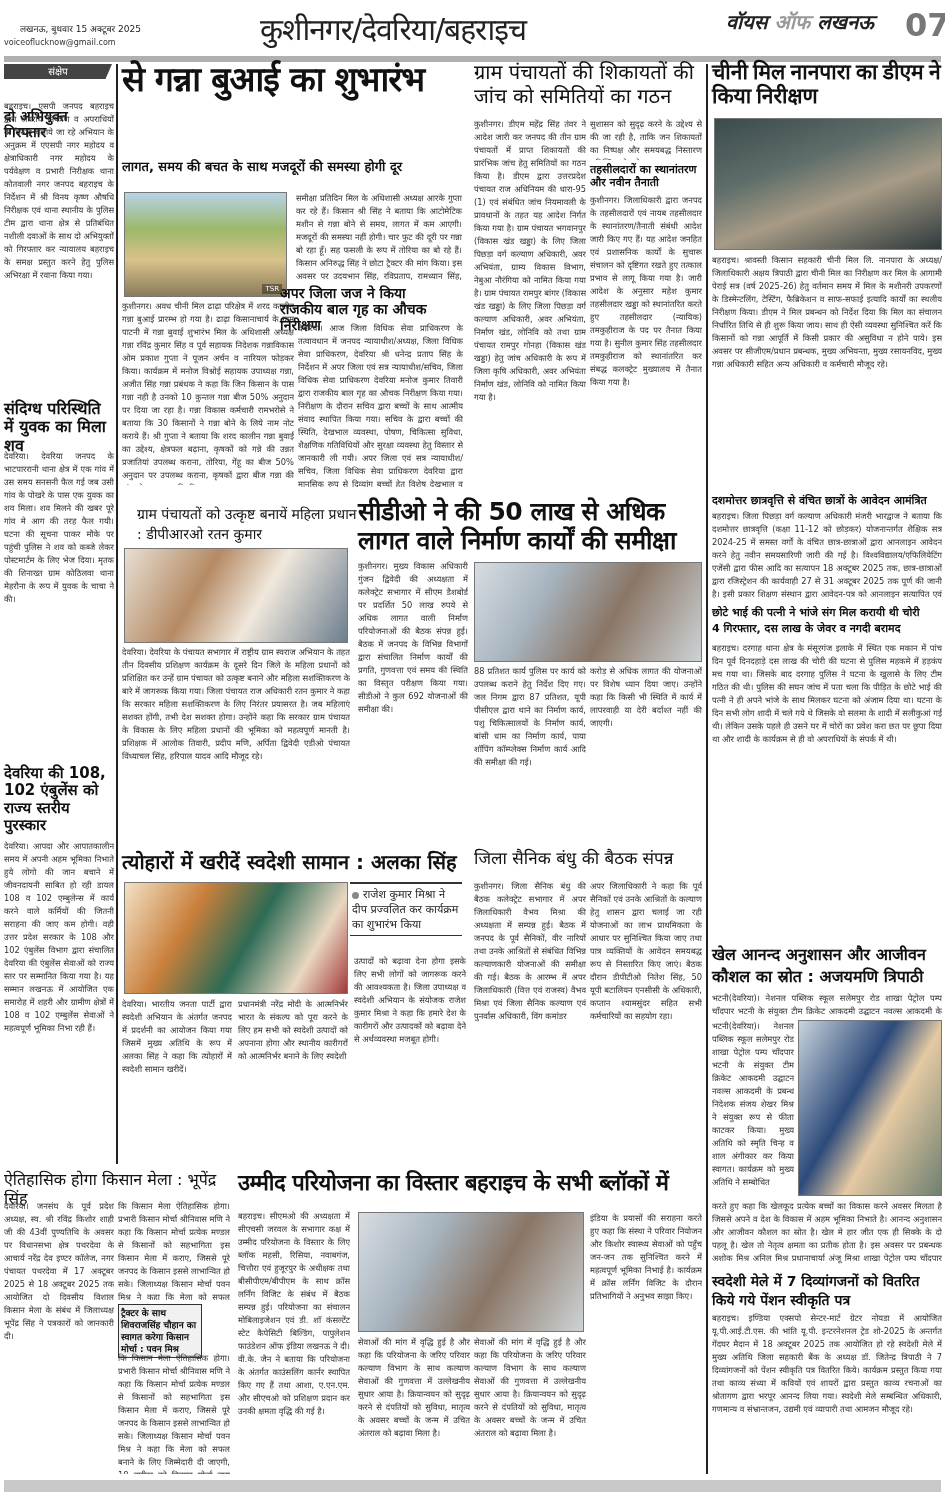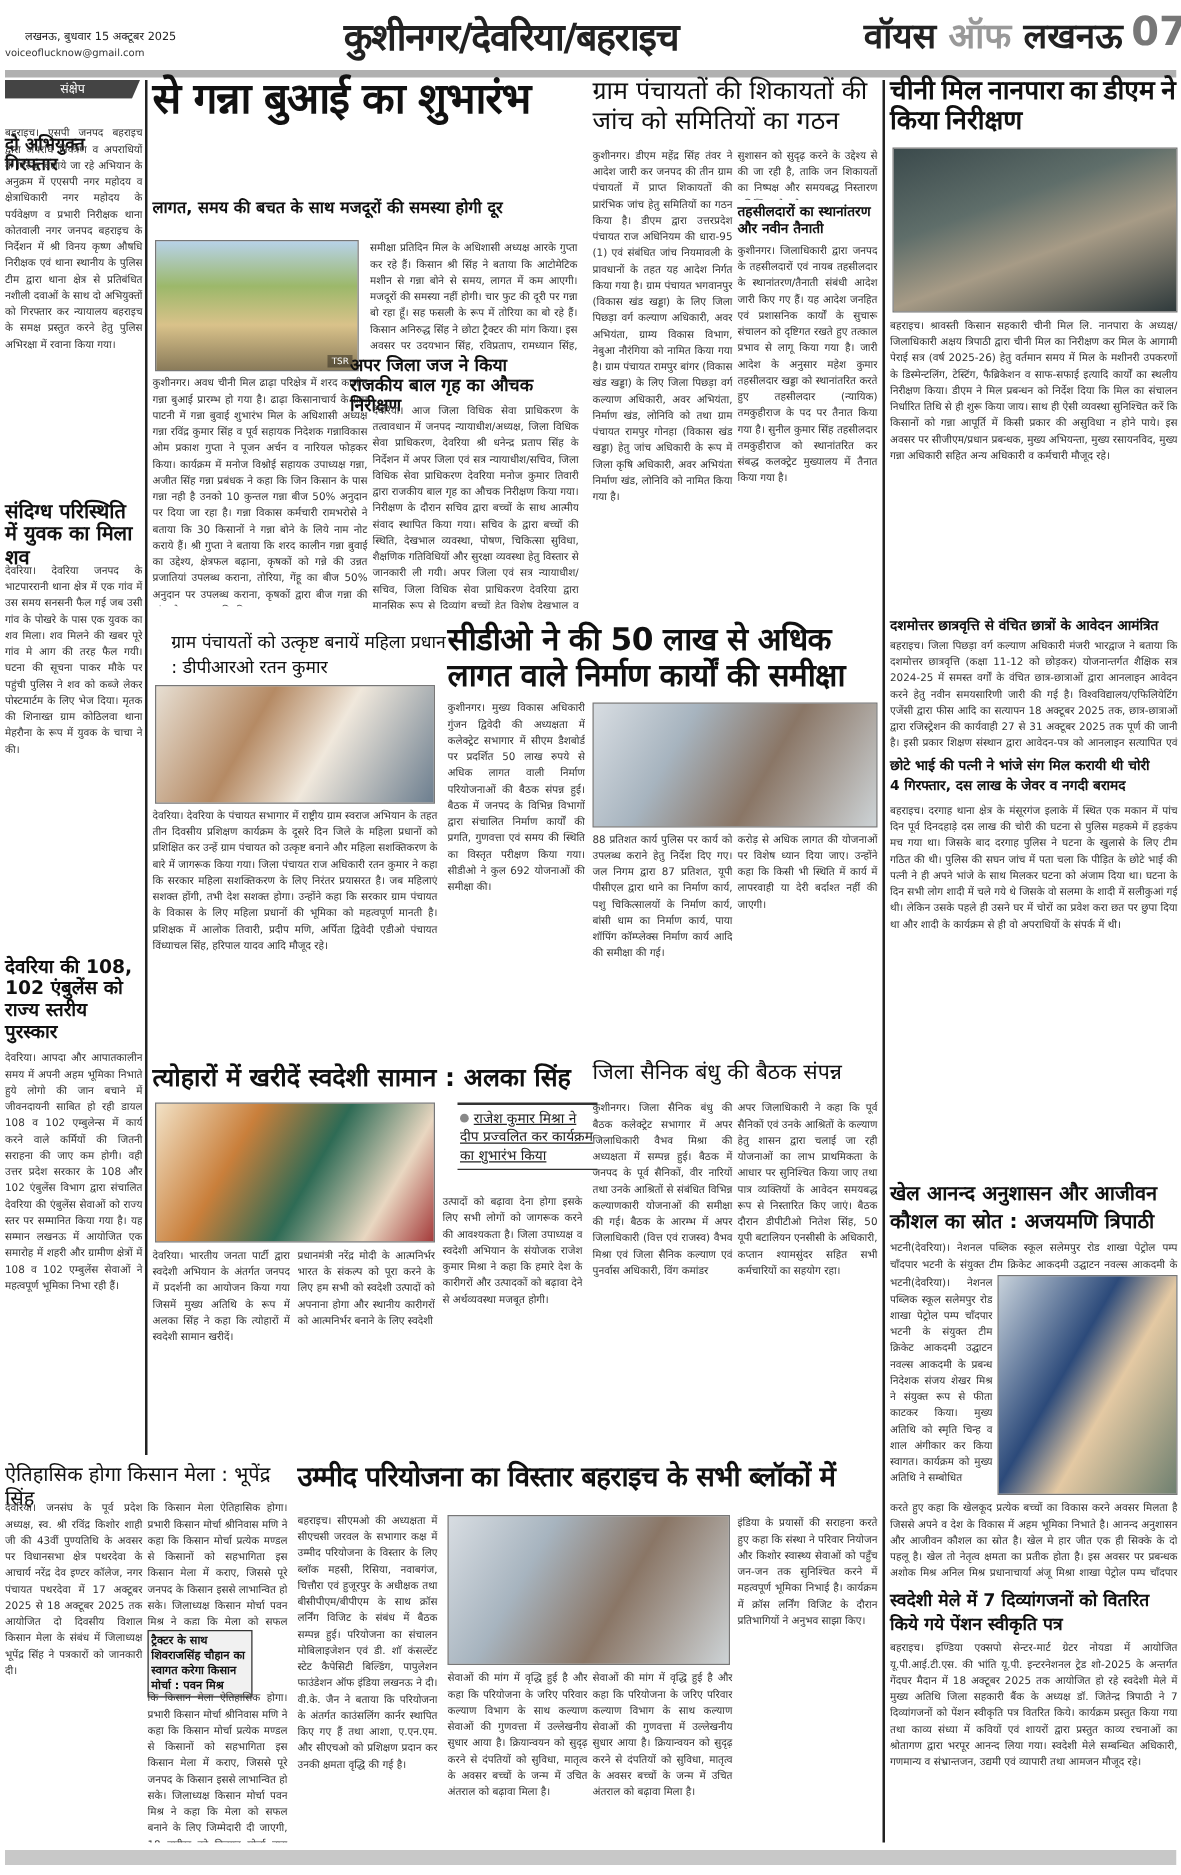--- a/index.html
+++ b/index.html
@@ -1,22 +1,22 @@
 <!DOCTYPE html>
 <html><head>
 <meta charset="utf-8">
 <style>
   * { box-sizing: border-box; margin: 0; padding: 0; }
   html, body { width: 945px; height: 1500px; background: #fff; overflow: hidden; }
   body { font-family: "DejaVu Sans", sans-serif; color: #111; position: relative; }
   .abs { position: absolute; }
   .masthead-date { left: 20px; top: 22px; font-size: 9px; color: #222; }
   .masthead-email { left: 4px; top: 38px; font-size: 8px; color: #333; }
-  .masthead-section { left: 260px; top: 8px; font-size: 30px; font-weight: bold; color: #222; letter-spacing: -1px; margin-left: 15px; }
-  .masthead-brand { left: 691px; top: 8px; font-size: 28px; font-weight: bold; color: #222; }
+  .masthead-section { left: 260px; top: 8px; font-size: 30px; font-weight: normal; color: #222; letter-spacing: -1px; }
+  .masthead-brand { left: 726px; top: 8px; font-size: 20px; font-weight: bold; color: #222; font-style: italic; }
   .masthead-brand .mid { color: #999; }
   .masthead-page { left: 905px; top: 6px; font-size: 32px; font-weight: bold; color: #777; }
   .top-rule { left: 4px; top: 56px; width: 937px; height: 6px; background: #b0b0b0; }
   .bottom-rule { left: 4px; top: 1480px; width: 937px; height: 12px; background: #c8c8c8; }
   .vline { background: #222; width: 2px; }
   .sankshep { left: 4px; top: 64px; width: 108px; height: 15px; background: #444; color: #fff; font-size: 10px; text-align: center; line-height: 15px; clip-path: polygon(0 0, 100% 0, 94% 100%, 0 100%); }
   .hl { font-weight: bold; line-height: 1.15; color: #111; }
   .hl-light { font-weight: normal; line-height: 1.2; color: #111; }
   .body-text { font-size: 8.3px; line-height: 13px; color: #333; text-align: justify; overflow: hidden; }
   .photo { background: linear-gradient(135deg, #8a9a7a 0%, #c7b98f 40%, #7d8e9e 70%, #b6a58a 100%); border: 1px solid #777; }
@@ -96,21 +96,21 @@
   <div>सीडीओ ने की 50 लाख से अधिक</div>
   <div>लागत वाले निर्माण कार्यों की समीक्षा</div>
 </div>
 <div class="abs body-text" style="left:358px;top:560px;width:110px;height:250px;">कुशीनगर। मुख्य विकास अधिकारी गुंजन द्विवेदी की अध्यक्षता में कलेक्ट्रेट सभागार में सीएम डैशबोर्ड पर प्रदर्शित 50 लाख रुपये से अधिक लागत वाली निर्माण परियोजनाओं की बैठक संपन्न हुई। बैठक में जनपद के विभिन्न विभागों द्वारा संचालित निर्माण कार्यों की प्रगति, गुणवत्ता एवं समय की स्थिति का विस्तृत परीक्षण किया गया। सीडीओ ने कुल 692 योजनाओं की समीक्षा की।</div>
 <div class="abs photo meeting" style="left:474px;top:562px;width:228px;height:100px;"></div>
 <div class="abs body-text" style="left:474px;top:665px;width:112px;height:150px;">88 प्रतिशत कार्य पुलिस पर कार्य को उपलब्ध कराने हेतु निर्देश दिए गए। जल निगम द्वारा 87 प्रतिशत, यूपी पीसीएल द्वारा थाने का निर्माण कार्य, पशु चिकित्सालयों के निर्माण कार्य, बांसी धाम का निर्माण कार्य, पाया शॉपिंग कॉम्प्लेक्स निर्माण कार्य आदि की समीक्षा की गई।</div>
 <div class="abs body-text" style="left:590px;top:665px;width:112px;height:150px;">करोड़ से अधिक लागत की योजनाओं पर विशेष ध्यान दिया जाए। उन्होंने कहा कि किसी भी स्थिति में कार्य में लापरवाही या देरी बर्दाश्त नहीं की जाएगी।</div>
 
 <div class="abs hl-light" style="left:122px;top:850px;width:345px;font-size:20px;font-weight:bold;">त्योहारों में खरीदें स्वदेशी सामान : अलका सिंह</div>
 <div class="abs photo event" style="left:124px;top:882px;width:224px;height:112px;"></div>
-<div class="abs bullet-box" style="left:366px;top:882px;width:112px;text-decoration:underline;">
+<div class="abs bullet-box" style="left:350px;top:882px;width:112px;">
   <span class="bullet-dot"></span><span>राजेश कुमार मिश्रा ने दीप प्रज्वलित कर कार्यक्रम का शुभारंभ किया</span>
 </div>
 <div class="abs body-text" style="left:354px;top:955px;width:112px;height:195px;">उत्पादों को बढ़ावा देना होगा इसके लिए सभी लोगों को जागरूक करने की आवश्यकता है। जिला उपाध्यक्ष व स्वदेशी अभियान के संयोजक राजेश कुमार मिश्रा ने कहा कि हमारे देश के कारीगरों और उत्पादकों को बढ़ावा देने से अर्थव्यवस्था मजबूत होगी।</div>
 <div class="abs body-text" style="left:122px;top:998px;width:110px;height:152px;">देवरिया। भारतीय जनता पार्टी द्वारा स्वदेशी अभियान के अंतर्गत जनपद में प्रदर्शनी का आयोजन किया गया जिसमें मुख्य अतिथि के रूप में अलका सिंह ने कहा कि त्योहारों में स्वदेशी सामान खरीदें।</div>
 <div class="abs body-text" style="left:238px;top:998px;width:110px;height:152px;">प्रधानमंत्री नरेंद्र मोदी के आत्मनिर्भर भारत के संकल्प को पूरा करने के लिए हम सभी को स्वदेशी उत्पादों को अपनाना होगा और स्थानीय कारीगरों को आत्मनिर्भर बनाने के लिए स्वदेशी</div>
 
 <div class="abs hl-light" style="left:474px;top:848px;width:228px;font-size:17px;">जिला सैनिक बंधु की बैठक संपन्न</div>
 <div class="abs body-text" style="left:474px;top:880px;width:112px;height:270px;">कुशीनगर। जिला सैनिक बंधु की बैठक कलेक्ट्रेट सभागार में अपर जिलाधिकारी वैभव मिश्रा की अध्यक्षता में सम्पन्न हुई। बैठक में जनपद के पूर्व सैनिकों, वीर नारियों तथा उनके आश्रितों से संबंधित विभिन्न कल्याणकारी योजनाओं की समीक्षा की गई। बैठक के आरम्भ में अपर जिलाधिकारी (वित्त एवं राजस्व) वैभव मिश्रा एवं जिला सैनिक कल्याण एवं पुनर्वास अधिकारी, विंग कमांडर</div>
 <div class="abs body-text" style="left:590px;top:880px;width:112px;height:270px;">अपर जिलाधिकारी ने कहा कि पूर्व सैनिकों एवं उनके आश्रितों के कल्याण हेतु शासन द्वारा चलाई जा रही योजनाओं का लाभ प्राथमिकता के आधार पर सुनिश्चित किया जाए तथा पात्र व्यक्तियों के आवेदन समयबद्ध रूप से निस्तारित किए जाएं। बैठक दौरान डीपीटीओ नितेश सिंह, 50 यूपी बटालियन एनसीसी के अधिकारी, कप्तान श्यामसुंदर सहित सभी कर्मचारियों का सहयोग रहा।</div>
 

